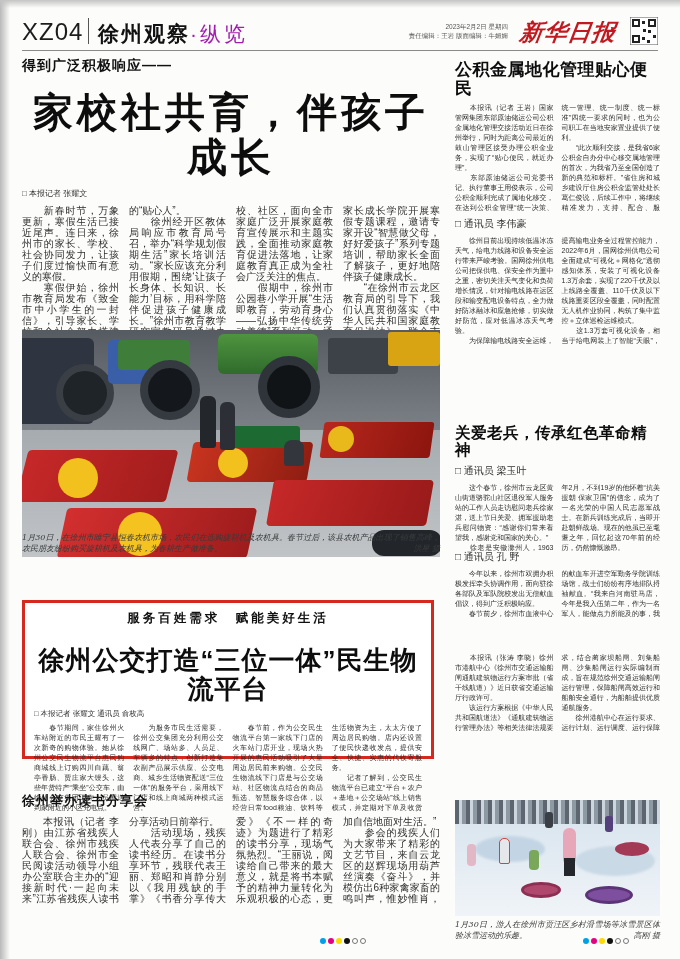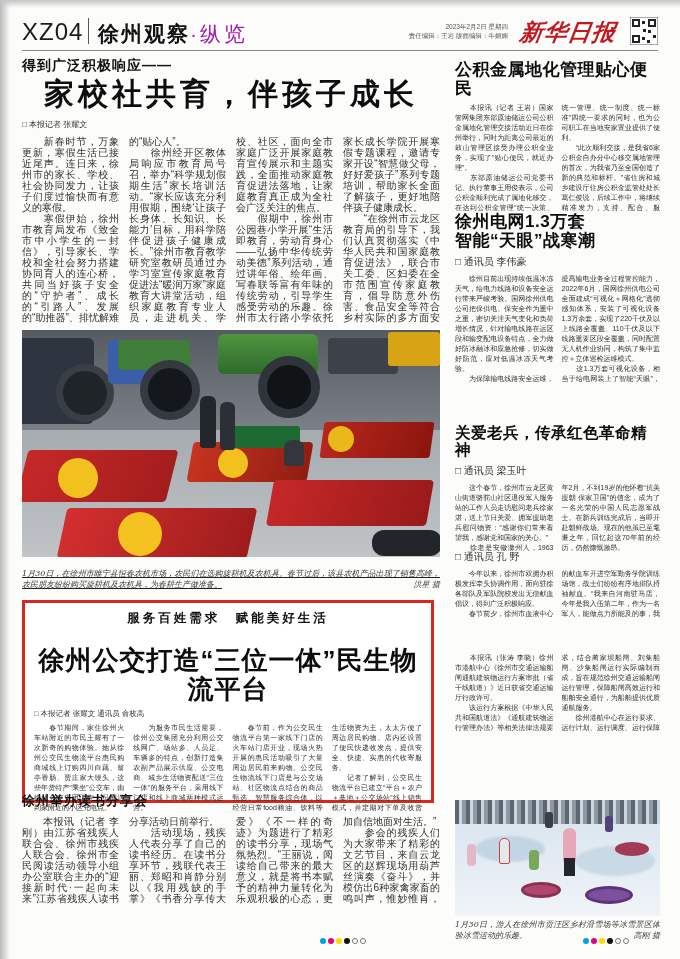--- a/index.html
+++ b/index.html
@@ -28,28 +28,28 @@
   .headline{font-weight:bold;color:#0d0d0d;text-align:center;line-height:1.12;}
   .byline{font-size:8px;color:#333;}
   .bodytxt{font-size:10px;line-height:11px;color:#2e2e2e;text-align:justify;
         white-space:pre-line;overflow:hidden;column-fill:auto;}
   .caption{font-family:"DejaVu Serif",serif;font-style:italic;font-size:8px;line-height:11px;color:#3a3a3a;text-align:justify;}
   .credit{float:right;font-style:italic;}
 
   
   .lead{position:absolute;left:22px;top:57px;width:418px;}
   .lead .kicker{font-size:14px;letter-spacing:1px;}
-  .lead .headline{font-size:30px;letter-spacing:4px;margin-top:2px;}
+  .lead .headline{font-size:40px;letter-spacing:4px;margin-top:15px;}
   .lead .byline{margin-top:8px;}
   .lead .bodytxt{margin-top:6px;height:188px;column-count:4;column-gap:10px;}
 
   .photo-main{position:absolute;left:22px;top:330px;width:418px;height:227px;overflow:hidden;background:#9aa0a6;}
-  .cap-main{position:absolute;left:22px;top:568px;width:418px;text-decoration:underline;}
-
-  .redbox{position:absolute;left:22px;top:600px;width:412px;height:203px;border:3px solid #d5281e;
+  .cap-main{position:absolute;left:22px;top:532px;width:418px;}
+
+  .redbox{position:absolute;left:22px;top:600px;width:412px;height:159px;border:3px solid #d5281e;
         background:#fff;box-sizing:border-box;padding:7px 9px 5px 9px;}
   .redbox .kicker{font-size:12.5px;text-align:center;letter-spacing:3px;}
   .redbox .headline{font-size:26px;letter-spacing:1px;margin-top:19px;text-align:center;}
   .redbox .byline{margin-top:5px;font-size:7.5px;}
   .redbox .bodytxt{margin-top:4px;height:92px;column-count:4;column-gap:9px;font-size:7px;line-height:10px;}
 
   .bottomart{position:absolute;left:22px;top:792px;width:418px;}
   .bottomart .kicker{font-size:13px;letter-spacing:1px;}
   .bottomart .headline{font-size:26px;letter-spacing:3px;margin-top:2px;}
   .bottomart .bodytxt{margin-top:6px;height:88px;column-count:4;column-gap:10px;}
@@ -170,22 +170,20 @@
   </div>
 
   <div class="rart" style="top:60px;">
     <div class="headline">公积金属地化管理贴心便民</div>
     <div class="bodytxt" style="height:115px;">　　本报讯（记者 王岩）国家管网集团东部原油储运公司公积金属地化管理交接活动近日在徐州举行，同时为距离公司最近的鼓山管理区接受办理公积金业务，实现了“贴心便民，就近办理”。
 　　东部原油储运公司党委书记、执行董事王用俊表示，公司公积金顺利完成了属地化移交，在达到公积金管理“统一决策、统一管理、统一制度、统一标准”四统一要求的同时，也为公司职工在当地安家置业提供了便利。
 　　“此次顺利交接，是我省6家公积金自办分中心移交属地管理的首次，为我省乃至全国创造了新的典范和标杆。”省住房和城乡建设厅住房公积金监管处处长葛仁俊说，后续工作中，将继续精准发力，支持、配合、服务。“放管服”改革“稳增长、惠民生、优服务”，竭诚为包括4000名东部原油储运公司职工在内的全市各存公积金职工提供最优质的服务。徐州市公积金中心党组书记孙子仪表示，将加强受托公积金工作与建设和谐社会保障体系，打造高质量经济区中心城市等市委、市政府重点工作谋划落实，扩大制度覆盖，完善惠民政策，加强资金监管，提高服务水平。</div>
   </div>
 
   <div class="rart" style="top:212px;">
-    <div class="headline">徐州电网1.3万套
-智能“天眼”战寒潮</div>
     <div class="byline">□ 通讯员 李伟豪</div>
     <div class="bodytxt" style="height:116px;">　　徐州目前出现持续低温冰冻天气，给电力线路和设备安全运行带来严峻考验。国网徐州供电公司把保供电、保安全作为重中之重，密切关注天气变化和负荷增长情况，针对输电线路在运区段和输变配电设备特点，全力做好防冰融冰和应急抢修，切实做好防范，应对低温冰冻天气考验。
 　　为保障输电线路安全运维，提高输电业务全过程管控能力，2022年6月，国网徐州供电公司全面建成“可视化＋网格化”透彻感知体系，安装了可视化设备1.3万余套，实现了220千伏及以上线路全覆盖、110千伏及以下线路重要区段全覆盖，同时配置无人机作业协同，构筑了集中监控＋立体巡检运维模式。
 　　这1.3万套可视化设备，相当于给电网装上了智能“天眼”，当遇到低温冰冻天气时，还能起到冰情监测的作用。这些数量庞大的智能“天眼”，通过图像采集传感器参数采集主要环境，再加上运维人员运用无人机、红外测温等手段协同，全面保障了冰雪覆冰期间除冰、融冰相关应急抢修等工作。
 　　入冬以来，徐州电网运行总体保持平稳，成功经受住低气温和大负荷的双重考验。为满足低温冰冻天气期间的采暖需求，国网徐州供电公司强化应急响应，组建了多支抢修队伍，抢修人员随时待命，及时确保配置电网故障排查以及各类用电保障。预计未来一段时间，徐州电网迎峰度冬压力依旧很大，徐州供电公司将加强设备运维，确保电网安全运行和电力可靠供应。</div>
   </div>
 
   <div class="rart" style="top:424px;">
     <div class="headline" style="font-size:15.5px;">关爱老兵，传承红色革命精神</div>
     <div class="byline">□ 通讯员 梁玉叶</div>

